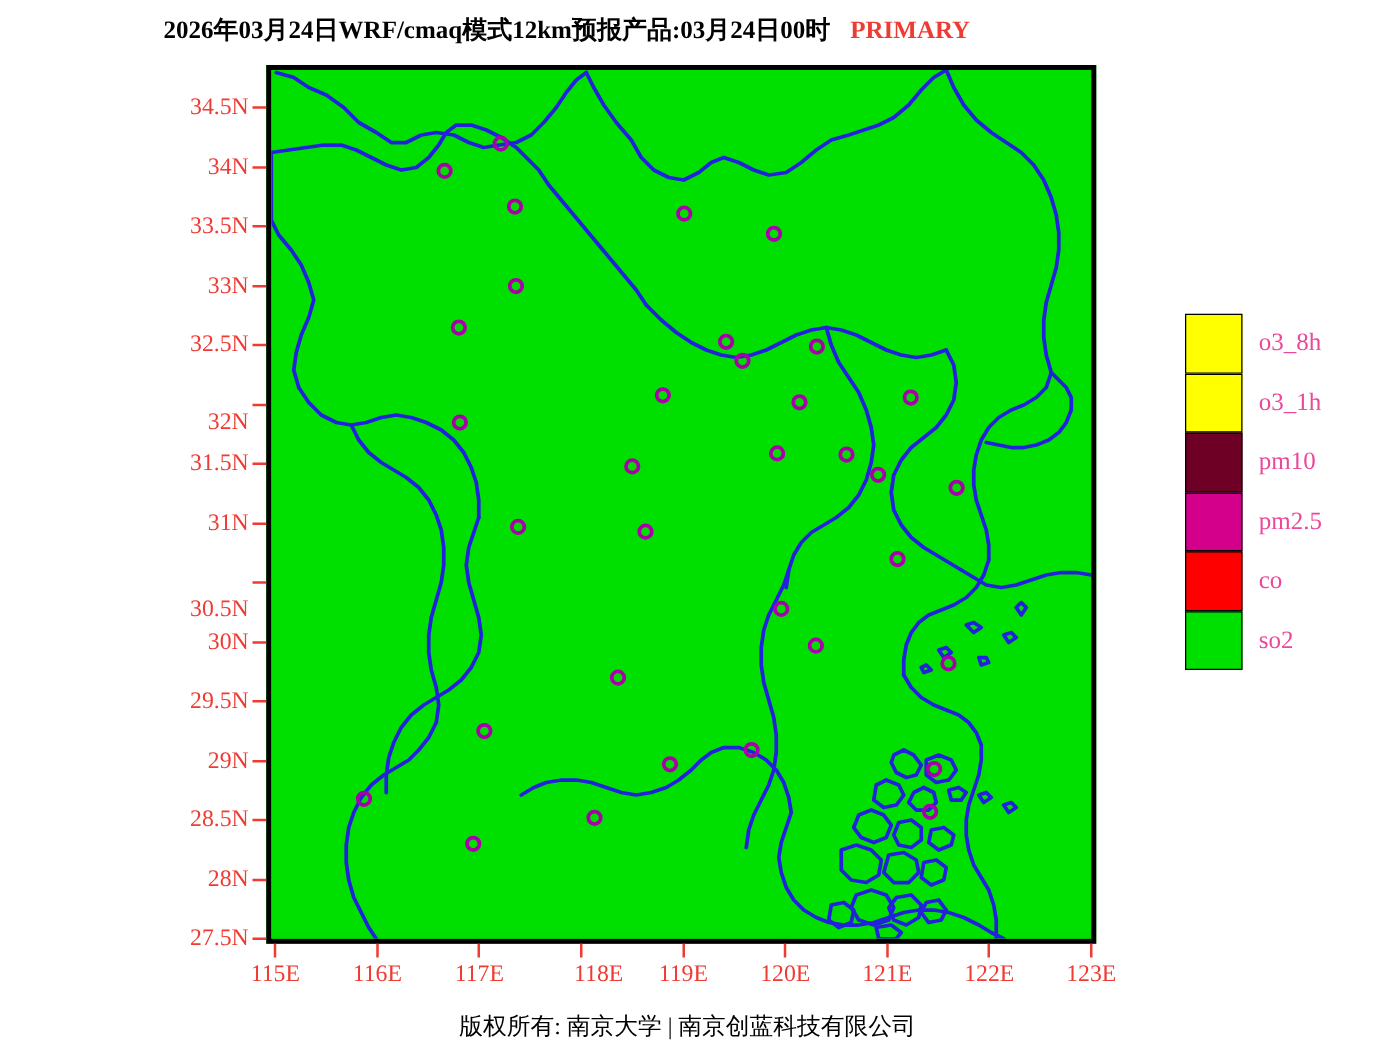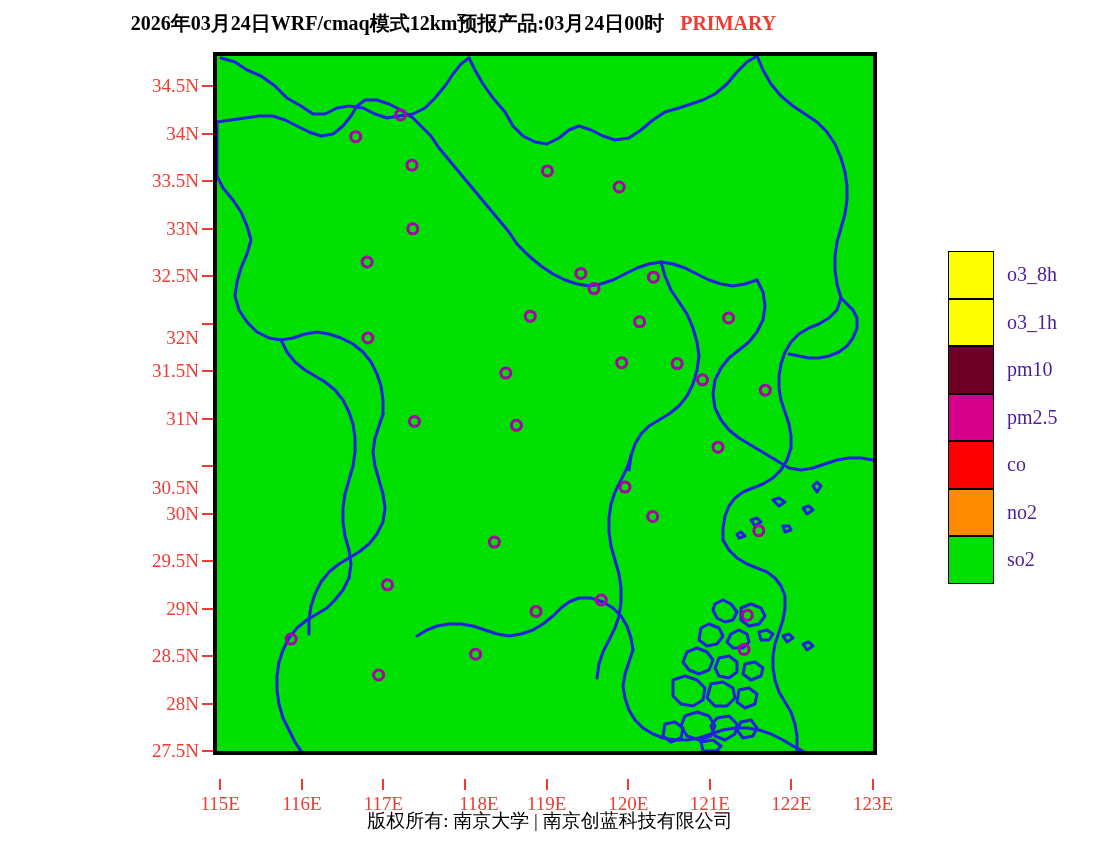--- a/index.html
+++ b/index.html
@@ -38,32 +38,32 @@
   }
   #yaxis{position:absolute;left:0;top:0;width:213px;height:850px;}
   .xtick{
     position:absolute;top:0;width:2px;height:11px;background:#ee3b33;
   }
   .xlabel{
     position:absolute;top:14px;color:#ee3b33;font-size:19px;
     font-family:"Liberation Serif",serif;white-space:nowrap;
     transform:translateX(-50%);
   }
-  #xaxis{position:absolute;left:0;top:755px;width:1100px;height:60px;margin-top:24px;}
+  #xaxis{position:absolute;left:0;top:755px;width:1100px;height:60px;}
   
   #legend{
     position:absolute;left:948px;top:251px;width:150px;
   }
   .legend-row{display:flex;align-items:center;height:47.5px;}
   .legend-swatch{
     width:46px;height:47.5px;border:1px solid #000000;box-sizing:border-box;
     flex:0 0 auto;
   }
   .legend-label{
-    margin-left:13px;font-size:20px;color:#4c1d95;
+    margin-left:13px;font-size:20px;color:#ec4899;
     font-family:"Liberation Serif",serif;white-space:nowrap;
   }
   
   #footer{
     position:absolute;left:0;top:808px;width:1100px;text-align:center;
     font-size:19px;color:#000000;font-family:"Liberation Serif",serif;
     white-space:nowrap;
   }
 </style>
 </head>
@@ -237,22 +237,18 @@
     </div>
     <div class="legend-row">
       <div class="legend-swatch" style="background: rgb(212, 0, 140);"></div>
       <div class="legend-label">pm2.5</div>
     </div>
     <div class="legend-row">
       <div class="legend-swatch" style="background: rgb(255, 0, 0);"></div>
       <div class="legend-label">co</div>
     </div>
     <div class="legend-row">
-      <div class="legend-swatch" style="background: rgb(255, 140, 0);"></div>
-      <div class="legend-label">no2</div>
-    </div>
-    <div class="legend-row">
       <div class="legend-swatch" style="background: rgb(0, 224, 0);"></div>
       <div class="legend-label">so2</div>
     </div>
   </div>
 
 <div id="footer">版权所有: 南京大学 | 南京创蓝科技有限公司</div>
 
 </body></html>

